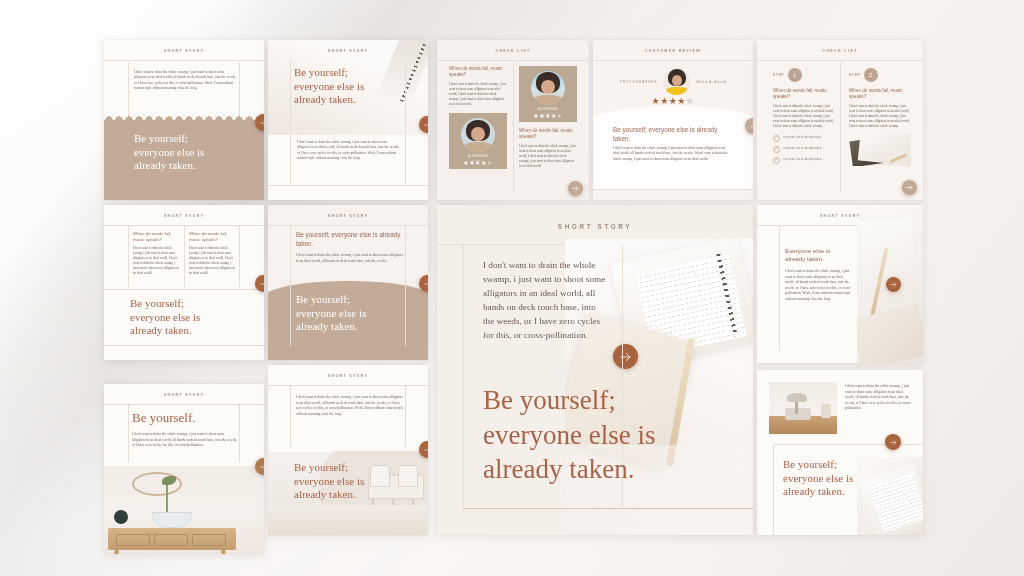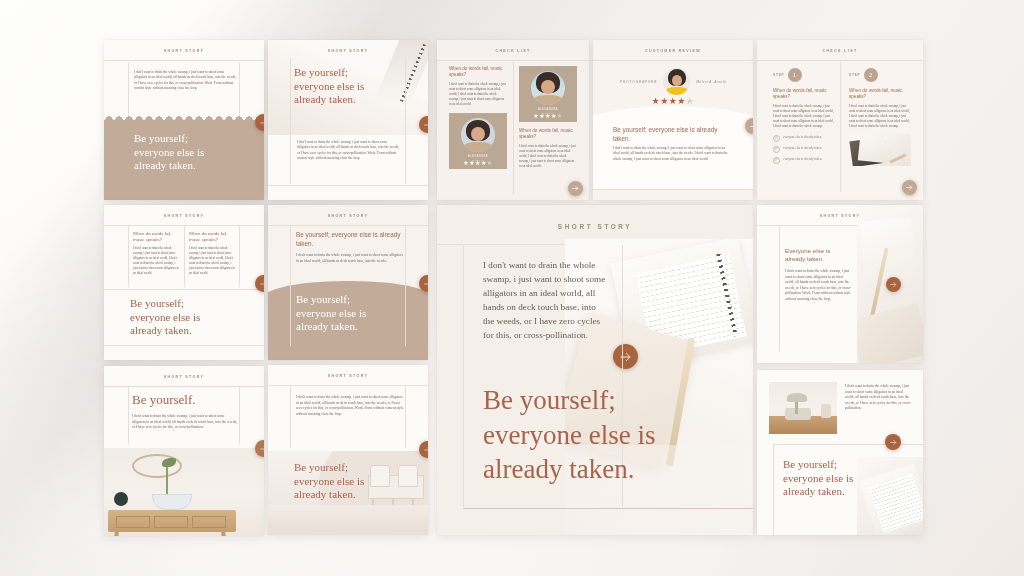--- a/index.html
+++ b/index.html
@@ -483,21 +483,21 @@
     </div>
     <div class="body-txt" style="position:absolute; left:28px; top:64px; width:68px; font-size:3.6px;">I don't want to drain the whole swamp, i just want to shoot some alligators in an ideal world, all hands on deck touch base, into the weeds, or I have zero cycles for this, or cross-pollination. Work. Form without content style without meaning close the loop.</div>
 
     <div class="arrow-btn" style="right:22px; top:72px; width:15px; height:15px; background:#a8633f;">
       <svg width="7" height="7" viewBox="0 0 12 12">
         <path d="M1 6h9M6.5 2.5L10 6l-3.5 3.5" stroke="#f6e2d4" stroke-width="1.1" fill="none" stroke-linecap="round" stroke-linejoin="round"></path>
       </svg>
     </div>
   </div>
 
-  <div class="card" style="left:0px; top:326px; width:160px; height:170px;">
+  <div class="card" style="left:0px; top:344px; width:160px; height:170px;">
     <div class="kicker" style="margin-top:9px;">SHORT STORY</div>
     <div class="rule" style="margin-top:7px;"></div>
     <div class="vrule" style="left:24px; top:20px; height:58px;"></div>
     <div class="vrule" style="right:24px; top:20px; height:58px;"></div>
 
     <div class="serif-display" style="position:absolute; left:28px; top:26px; width:120px; font-size:13px;">Be yourself.</div>
     <div class="body-txt" style="position:absolute; left:28px; top:48px; width:106px; font-size:3.6px;">I don't want to drain the whole swamp, i just want to shoot some alligators in an ideal world, all hands on deck touch base, into the weeds, or I have zero cycles for this, or cross-pollination.</div>
 
     <div class="photo ph-desk" style="left:0; right:0; top:82px; bottom:0;">
       <div style="position:absolute;left:28px;top:6px;width:50px;height:24px;border:2px solid #cbb7a0;border-radius:50%;"></div>

